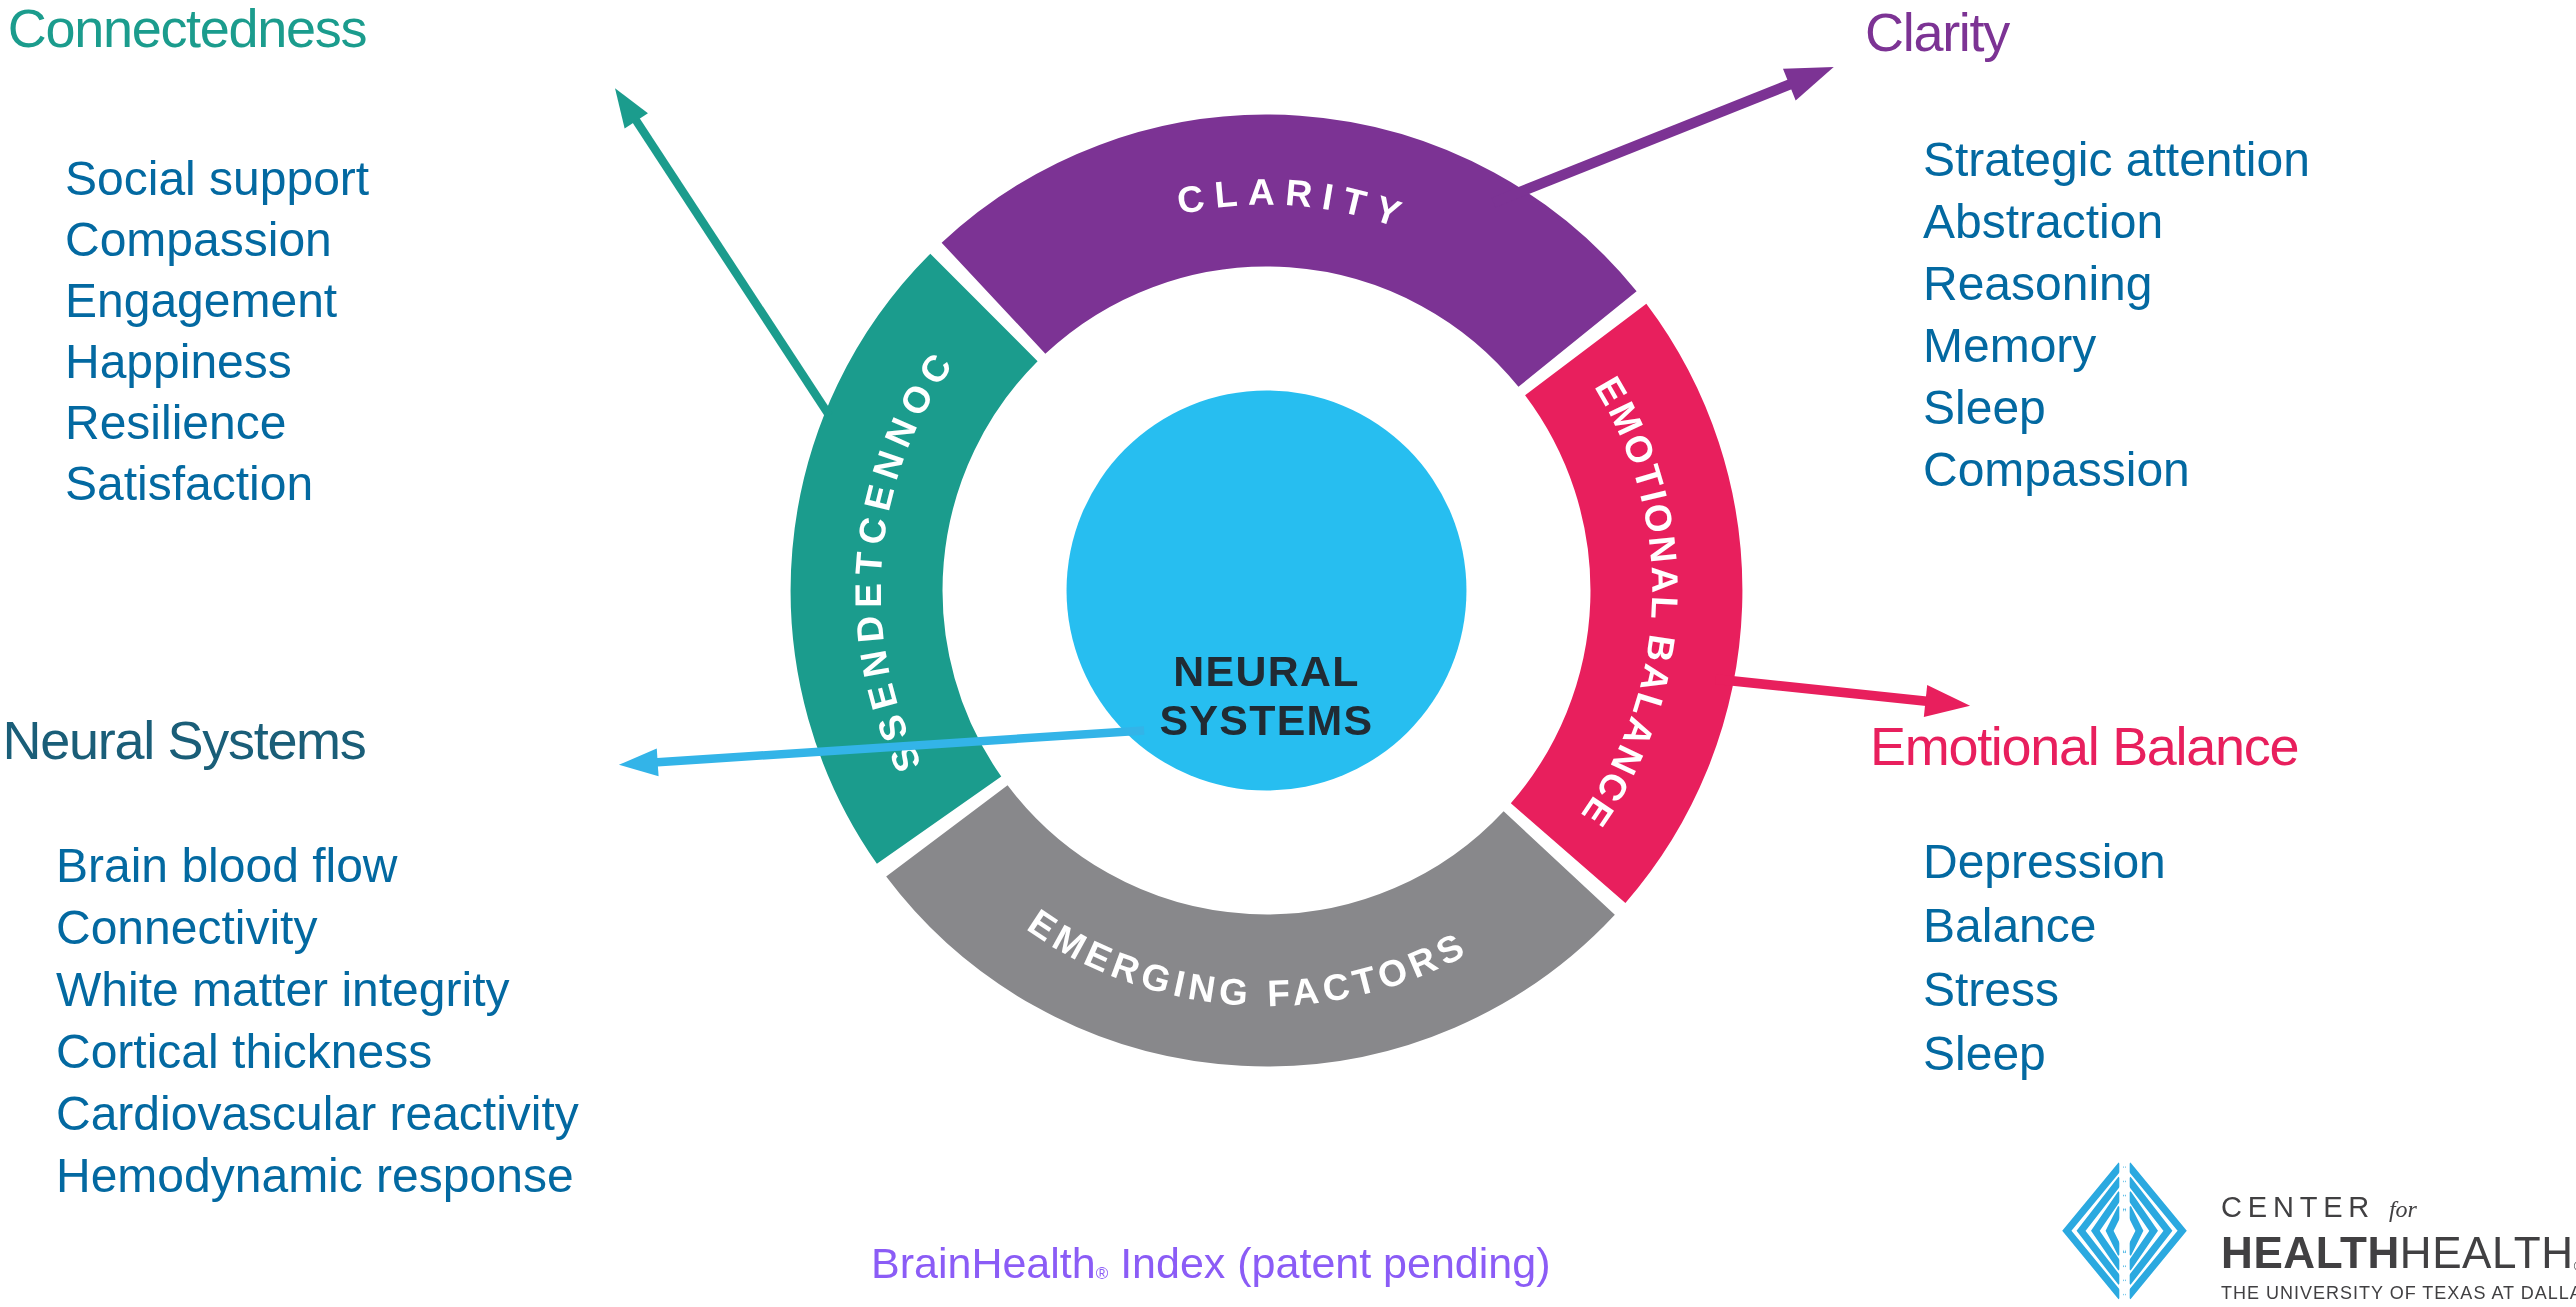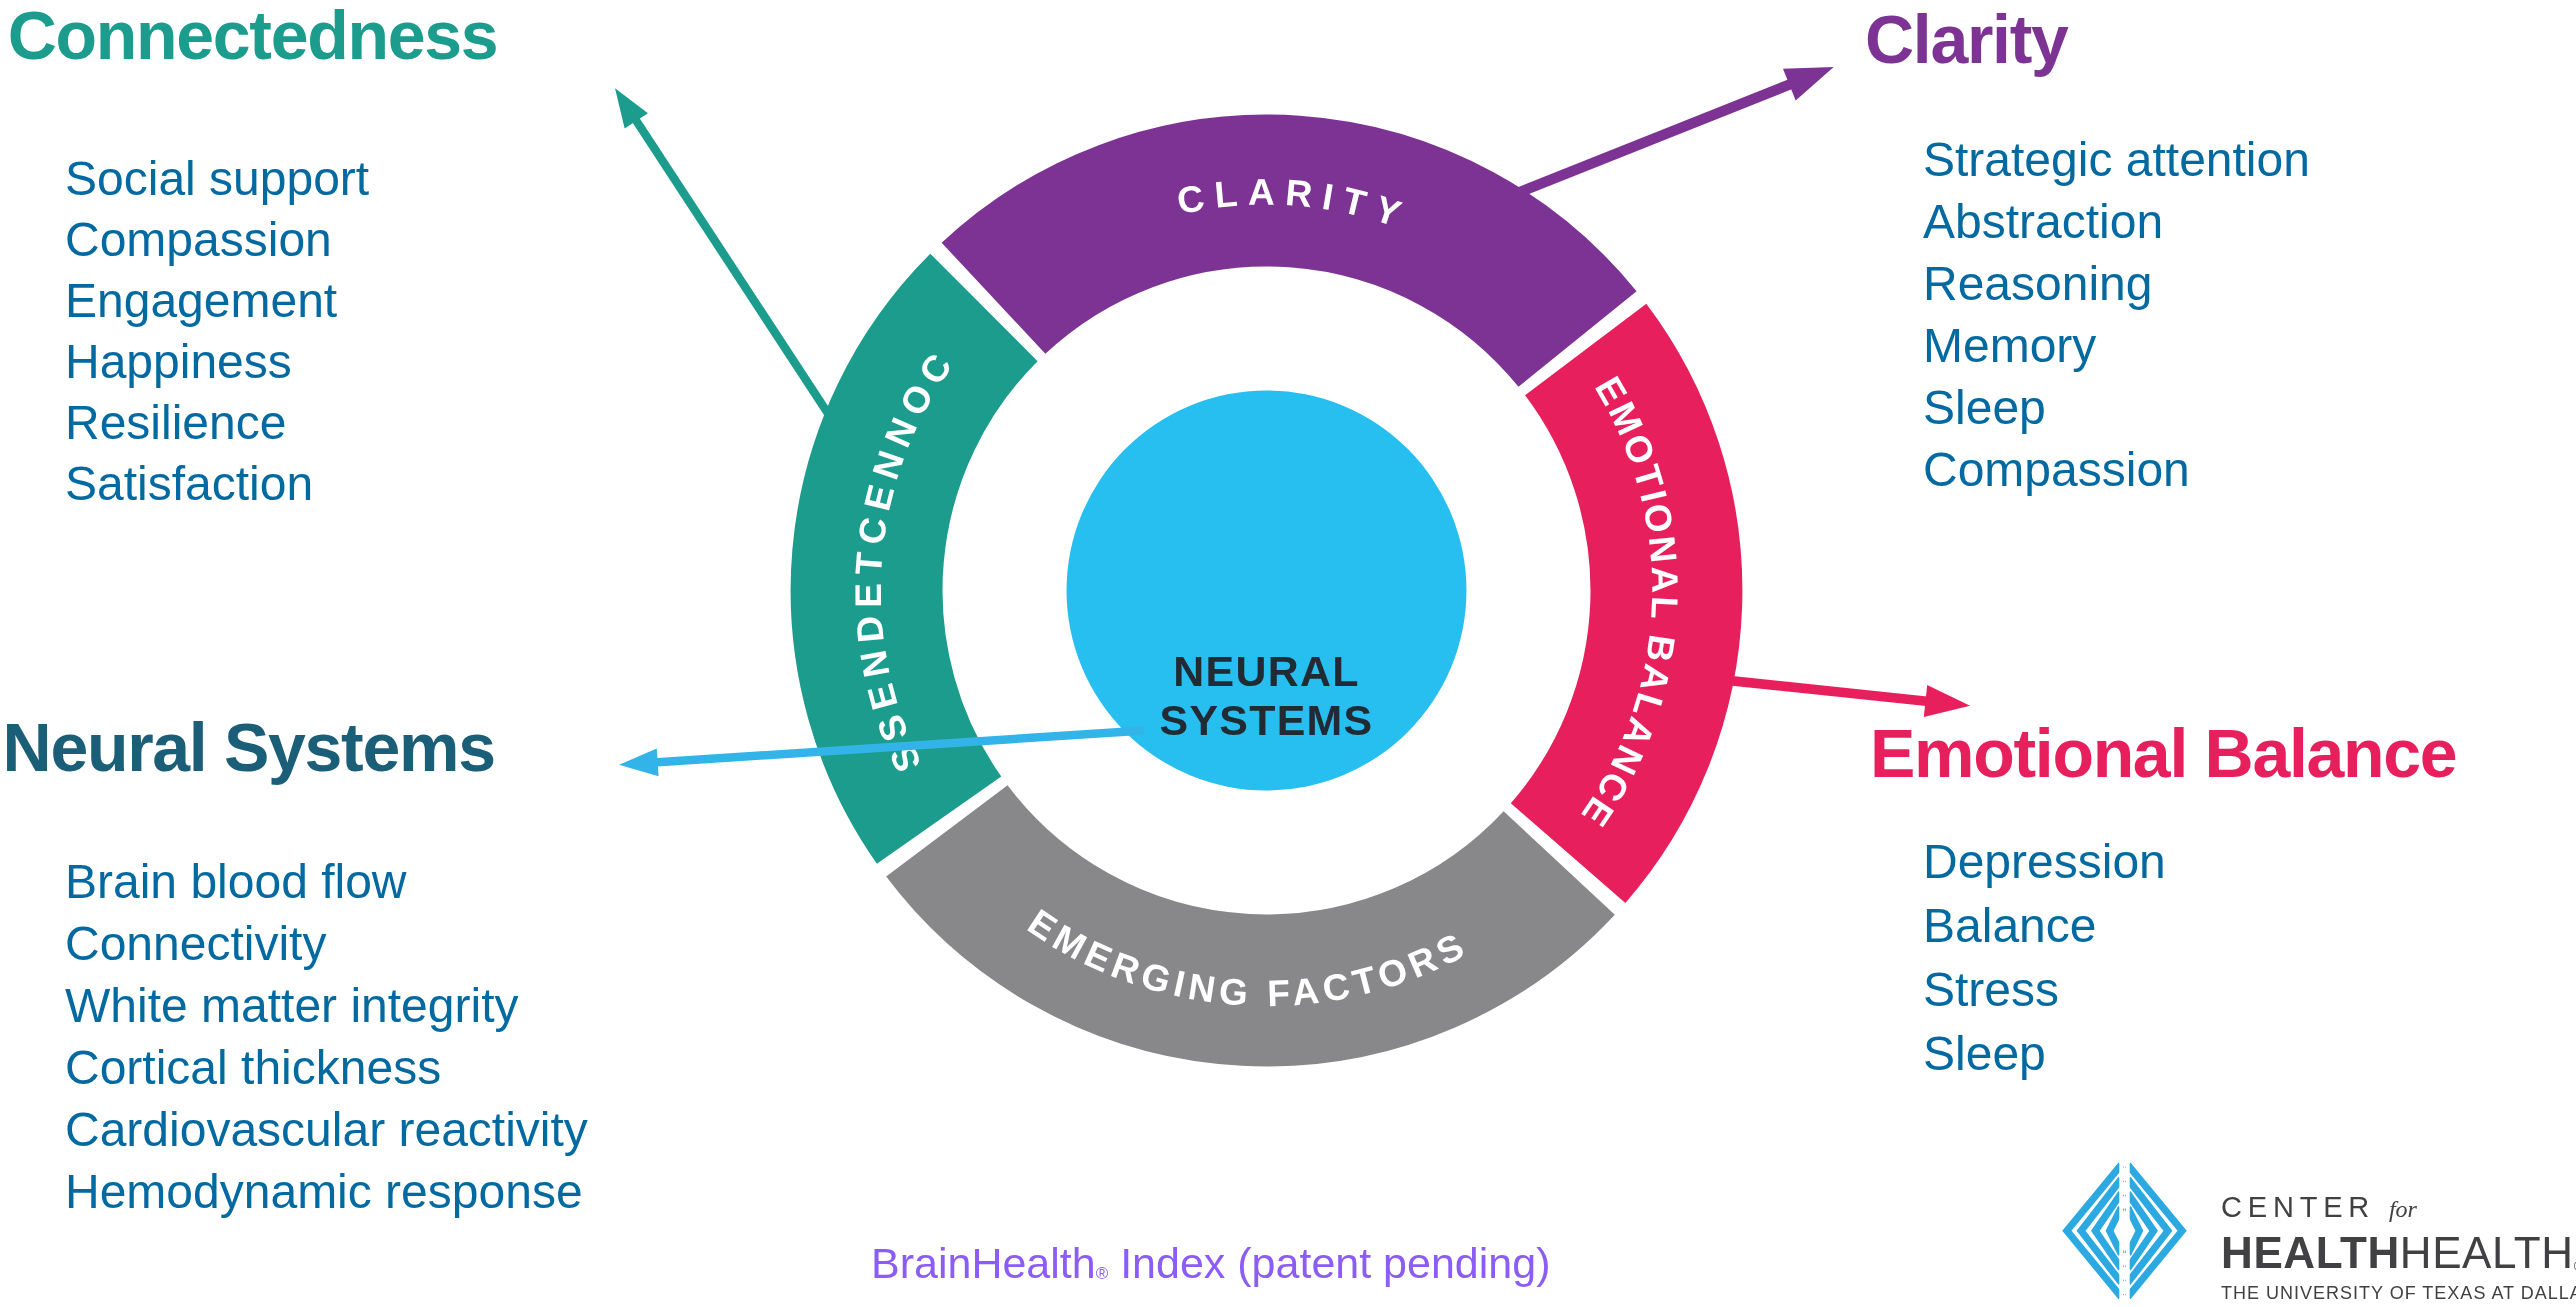--- a/index.html
+++ b/index.html
@@ -1,19 +1,19 @@
 <!DOCTYPE html>
 <html style="font-size:10.4px"><head>
 <meta charset="utf-8">
 <style>
   html,body{margin:0;padding:0;background:#ffffff;}
   body{width:2576px;height:1307px;position:relative;overflow:hidden;
        font-family:"Liberation Sans", sans-serif;color:#1d1d1d;}
   .abs{position:absolute;}
-  .quad-title{position:absolute;font-weight:700;font-size:68px;line-height:1.05;
+  .quad-title{position:absolute;font-weight:400;font-size:54px;line-height:1.05;
               letter-spacing:-1.3px;white-space:nowrap;}
   .list{position:absolute;font-size:48px;color:#0369a1;}
   .list .li{line-height:62px;white-space:nowrap;}
   .list.lh94 .li{line-height:61px;}
   .list.lh98 .li{line-height:64px;}
   #wheel{position:absolute;left:788px;top:112px;width:957px;height:957px;}
   #arrow-layer{position:absolute;left:0;top:0;width:2576px;height:1307px;pointer-events:none;}
   .ring-label{font-weight:700;fill:#ffffff;}
   .footer-index{position:absolute;left:871px;top:1239px;font-size:43px;color:#8b5cf6;white-space:nowrap;}
   .footer-index .reg{font-size:17px;position:relative;top:1.3px;}
@@ -48,21 +48,21 @@
 
 <div class="list" style="left:1923px;top:129px;">
     <div class="li">Strategic attention</div>
     <div class="li">Abstraction</div>
     <div class="li">Reasoning</div>
     <div class="li">Memory</div>
     <div class="li">Sleep</div>
     <div class="li">Compassion</div>
   </div>
 
-<div class="list" style="left:65px;top:835px;margin-top:16px;">
+<div class="list" style="left:56px;top:835px;">
     <div class="li">Brain blood flow</div>
     <div class="li">Connectivity</div>
     <div class="li">White matter integrity</div>
     <div class="li">Cortical thickness</div>
     <div class="li">Cardiovascular reactivity</div>
     <div class="li">Hemodynamic response</div>
   </div>
 
 <div class="list lh98" style="left:1923px;top:830px;">
     <div class="li">Depression</div>

